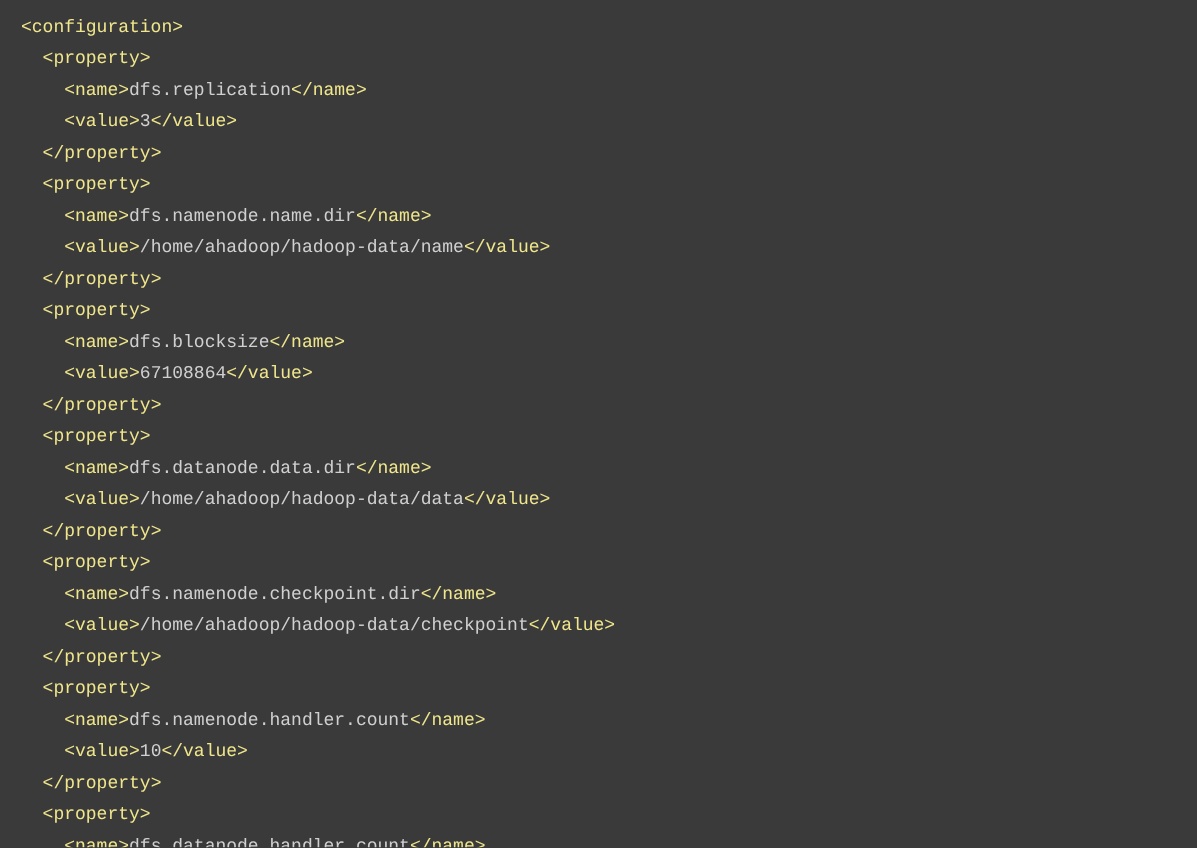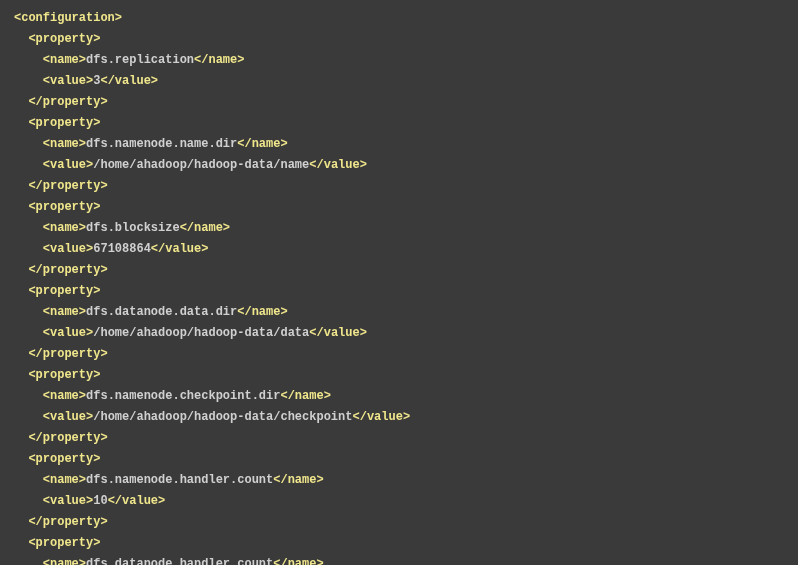--- a/index.html
+++ b/index.html
@@ -12,21 +12,20 @@
     color: #d0d0d0;
   }
   .code-block {
     background: #3a3a3a;
     padding: 8px 14px;
     width: 798px;
     height: 565px;
     box-sizing: border-box;
     white-space: pre;
     overflow: hidden;
-    font-weight: bold;
   }
   .tag { color: #f0e68c; } 
   .text { color: #d0d0d0; } 
 </style>
 </head>
 <body>
 
 <div class="code-block" id="code"><span class="tag">&lt;configuration&gt;</span>
   <span class="tag">&lt;property&gt;</span>
     <span class="tag">&lt;name&gt;</span><span class="text">dfs.replication</span><span class="tag">&lt;/name&gt;</span>

